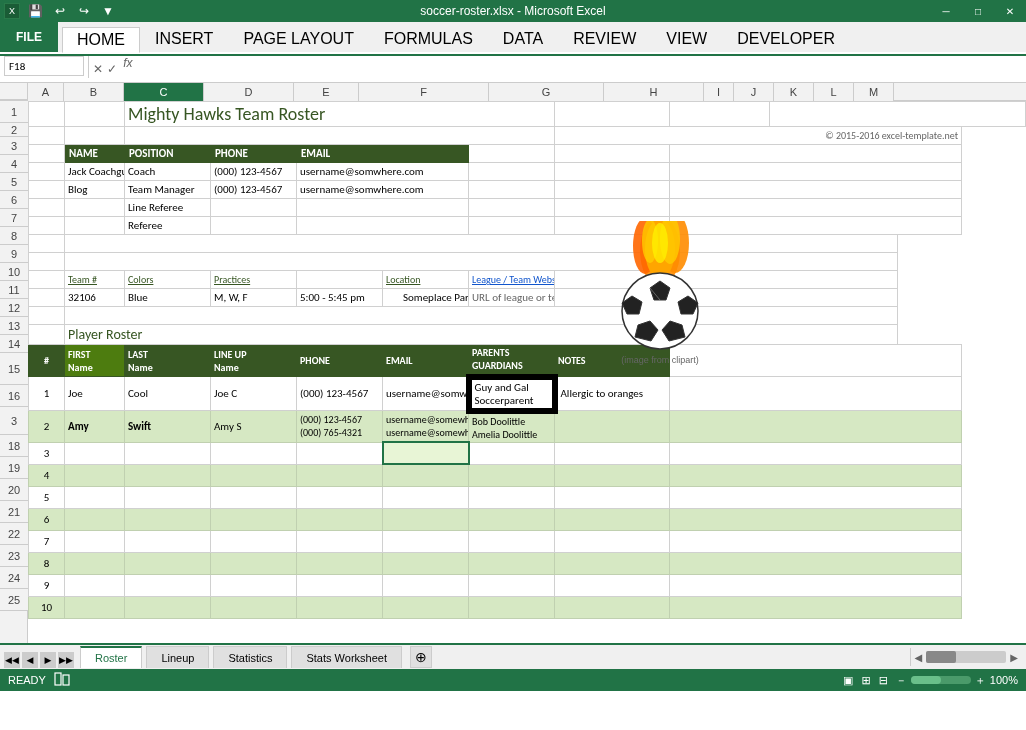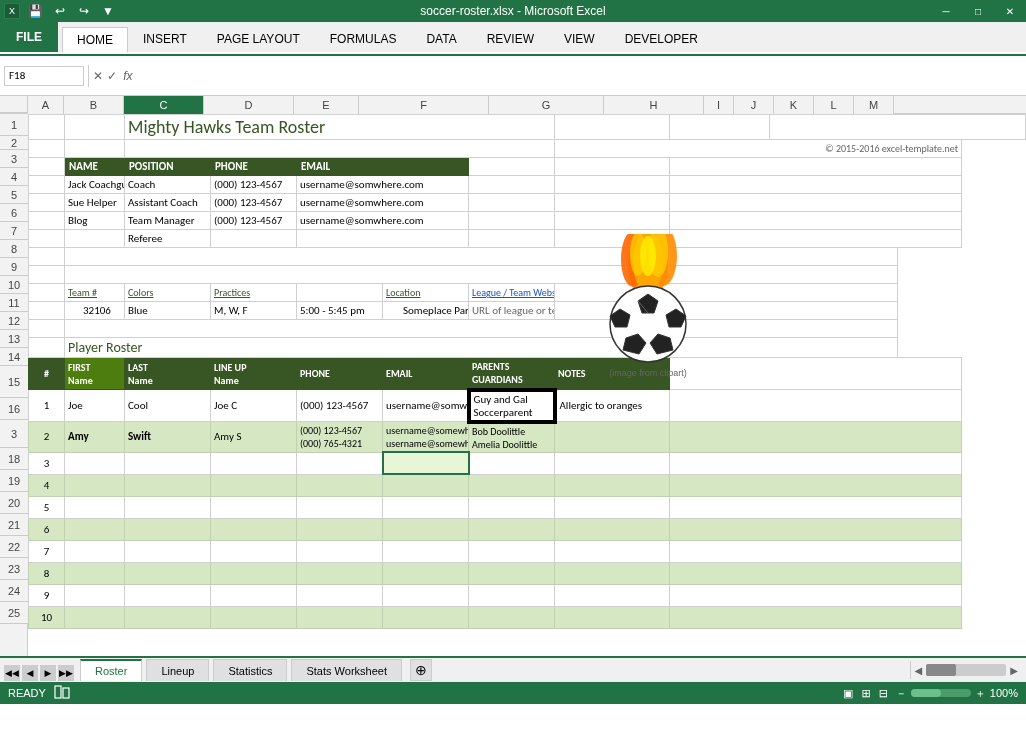--- a/index.html
+++ b/index.html
@@ -55,21 +55,21 @@
     .ribbon-tabs {
       background: #f0f0f0;
       border-bottom: 1px solid #ccc;
       height: 30px;
       display: flex;
       align-items: flex-end;
       padding-left: 4px;
     }
     .ribbon-tab {
       padding: 4px 14px 5px;
-      font-size: 12px;
+      font-size: 16px;
       cursor: pointer;
       border: 1px solid transparent;
       border-bottom: none;
       background: transparent;
       height: 26px;
       display: flex;
       align-items: center;
     }
     .ribbon-tab.active { background: white; border-color: #ccc; border-bottom: 1px solid white; margin-bottom: -1px; }
     .ribbon-area {
@@ -78,22 +78,21 @@
       height: 28px;
       display: flex;
       align-items: center;
       padding: 0 8px;
       gap: 8px;
     }
 
     
     .formula-bar {
       display: flex;
-      align-items: center;
-      height: 40px;
+      height: 27px;
       border-bottom: 1px solid #ccc;
       background: white;
       padding: 0 4px;
     }
     .cell-ref-box {
       width: 80px;
       border: 1px solid #ccc;
       height: 20px;
       font-size: 11px;
       display: flex;
@@ -241,21 +240,21 @@
       white-space: nowrap;
       overflow: hidden;
       height: 18px;
       vertical-align: middle;
     }
 
     
     .soccer-img {
       position: absolute;
       top: 120px;
-      left: 560px;
+      left: 572px;
       width: 120px;
       height: 130px;
     }
 
     
     .content-area {
       position: relative;
       overflow: hidden;
     }
 
@@ -399,42 +398,42 @@
           <td style="height:18px; border:1px solid #d0d0d0;"></td>
           <td style="border:1px solid #d0d0d0; padding:1px 3px;">Jack Coachguy</td>
           <td style="border:1px solid #d0d0d0; padding:1px 3px;">Coach</td>
           <td style="border:1px solid #d0d0d0; padding:1px 3px;">(000) 123-4567</td>
           <td colspan="2" style="border:1px solid #d0d0d0; padding:1px 3px;">username@somwhere.com</td>
           <td style="border:1px solid #d0d0d0;"></td>
           <td style="border:1px solid #d0d0d0;"></td>
           <td colspan="4" style="border:1px solid #d0d0d0;"></td>
         </tr>
 
-        <tr>
-          <td style="height:18px; border:1px solid #d0d0d0;"></td>
-          <td style="border:1px solid #d0d0d0; padding:1px 3px;">Sue Helper</td>
-          <td style="border:1px solid #d0d0d0; padding:1px 3px;">Assistant Coach</td>
-          <td style="border:1px solid #d0d0d0; padding:1px 3px;">(000) 123-4567</td>
-          <td colspan="2" style="border:1px solid #d0d0d0; padding:1px 3px;">username@somwhere.com</td>
-          <td style="border:1px solid #d0d0d0;"></td>
-          <td style="border:1px solid #d0d0d0;"></td>
-          <td colspan="4" style="border:1px solid #d0d0d0;"></td>
-        </tr>
 
         <tr>
           <td style="height:18px; border:1px solid #d0d0d0;"></td>
           <td style="border:1px solid #d0d0d0; padding:1px 3px;">Blog</td>
           <td style="border:1px solid #d0d0d0; padding:1px 3px;">Team Manager</td>
           <td style="border:1px solid #d0d0d0; padding:1px 3px;">(000) 123-4567</td>
           <td colspan="2" style="border:1px solid #d0d0d0; padding:1px 3px;">username@somwhere.com</td>
           <td style="border:1px solid #d0d0d0;"></td>
           <td style="border:1px solid #d0d0d0;"></td>
           <td colspan="4" style="border:1px solid #d0d0d0;"></td>
         </tr>
 
+        <tr>
+          <td style="height:18px; border:1px solid #d0d0d0;"></td>
+          <td style="border:1px solid #d0d0d0;"></td>
+          <td style="border:1px solid #d0d0d0; padding:1px 3px;">Line Referee</td>
+          <td style="border:1px solid #d0d0d0;"></td>
+          <td colspan="2" style="border:1px solid #d0d0d0;"></td>
+          <td style="border:1px solid #d0d0d0;"></td>
+          <td style="border:1px solid #d0d0d0;"></td>
+          <td colspan="4" style="border:1px solid #d0d0d0;"></td>
+        </tr>
 
         <tr>
           <td style="height:18px; border:1px solid #d0d0d0;"></td>
           <td style="border:1px solid #d0d0d0;"></td>
           <td style="border:1px solid #d0d0d0; padding:1px 3px;">Referee</td>
           <td style="border:1px solid #d0d0d0;"></td>
           <td colspan="2" style="border:1px solid #d0d0d0;"></td>
           <td style="border:1px solid #d0d0d0;"></td>
           <td style="border:1px solid #d0d0d0;"></td>
           <td colspan="4" style="border:1px solid #d0d0d0;"></td>
@@ -456,21 +455,21 @@
           <td style="border:1px solid #d0d0d0; color:#375623; text-decoration:underline; font-size:10px;">Colors</td>
           <td style="border:1px solid #d0d0d0; color:#375623; text-decoration:underline; font-size:10px;">Practices</td>
           <td style="border:1px solid #d0d0d0;"></td>
           <td style="border:1px solid #d0d0d0; color:#375623; text-decoration:underline; font-size:10px;">Location</td>
           <td style="border:1px solid #d0d0d0; color:#1155cc; text-decoration:underline; font-size:10px;">League / Team Website</td>
           <td colspan="4" style="border:1px solid #d0d0d0;"></td>
         </tr>
 
         <tr>
           <td style="height:18px; border:1px solid #d0d0d0;"></td>
-          <td style="border:1px solid #d0d0d0; padding:1px 18px;margin-left:16px;">32106</td>
+          <td style="border:1px solid #d0d0d0; padding:1px 3px;margin-left:16px;">32106</td>
           <td style="border:1px solid #d0d0d0; padding:1px 3px;">Blue</td>
           <td style="border:1px solid #d0d0d0; padding:1px 3px;">M, W, F</td>
           <td style="border:1px solid #d0d0d0; padding:1px 3px;">5:00 - 5:45 pm</td>
           <td style="border:1px solid #d0d0d0; padding:1px 20px;">Someplace Park</td>
           <td style="border:1px solid #d0d0d0; padding:1px 3px; color:#666;">URL of league or team website</td>
           <td colspan="4" style="border:1px solid #d0d0d0;"></td>
         </tr>
 
         <tr>
           <td style="height:18px; border:1px solid #d0d0d0;"></td>
@@ -494,21 +493,21 @@
           <td colspan="4" style="border:1px solid #d0d0d0;"></td>
         </tr>
 
         <tr>
           <td style="height:22px; text-align:center; border:1px solid #d0d0d0;">1</td>
           <td style="border:1px solid #d0d0d0; padding:1px 3px;">Joe</td>
           <td style="border:1px solid #d0d0d0; padding:1px 3px;">Cool</td>
           <td style="border:1px solid #d0d0d0; padding:1px 3px;">Joe C</td>
           <td style="border:1px solid #d0d0d0; padding:1px 3px;">(000) 123-4567</td>
           <td style="border:1px solid #d0d0d0; padding:1px 3px;">username@somwhere.com</td>
-          <td style="border:4px solid #000000; padding:1px 3px;">Guy and Gal<br>Soccerparent</td>
+          <td style="border:6px solid #000000; padding:1px 3px;">Guy and Gal<br>Soccerparent</td>
           <td style="border:1px solid #d0d0d0; padding:1px 3px;">Allergic to oranges</td>
           <td colspan="4" style="border:1px solid #d0d0d0;"></td>
         </tr>
 
         <tr>
           <td style="height:28px; background:#d6e8c3; text-align:center; border:1px solid #c0d0b0;">2</td>
           <td style="background:#d6e8c3; border:1px solid #c0d0b0; padding:1px 3px; font-weight:bold;">Amy</td>
           <td style="background:#d6e8c3; border:1px solid #c0d0b0; padding:1px 3px; font-weight:bold;">Swift</td>
           <td style="background:#d6e8c3; border:1px solid #c0d0b0; padding:1px 3px;">Amy S</td>
           <td style="background:#d6e8c3; border:1px solid #c0d0b0; padding:1px 3px; font-size:10px;">(000) 123-4567<br>(000) 765-4321</td>

